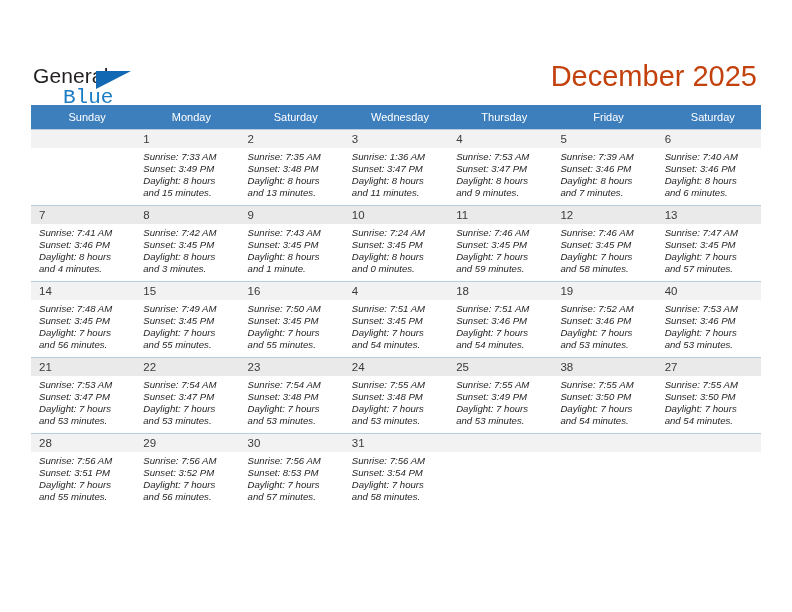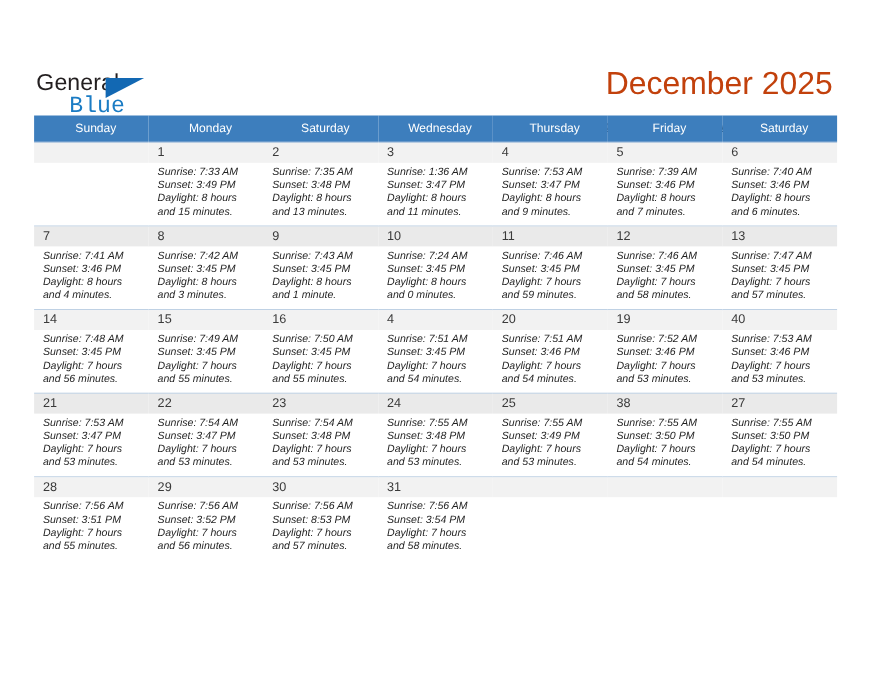--- a/index.html
+++ b/index.html
@@ -364,21 +364,21 @@
               <div class="detail">
                 <div>Sunrise: 7:51 AM</div>
                 <div>Sunset: 3:45 PM</div>
                 <div>Daylight: 7 hours</div>
                 <div>and 54 minutes.</div>
               </div>
             </div>
           </td>
           <td>
             <div class="cell-inner">
-              <div class="daynum">20</div>
+              <div class="daynum">18</div>
               <div class="detail">
                 <div>Sunrise: 7:51 AM</div>
                 <div>Sunset: 3:46 PM</div>
                 <div>Daylight: 7 hours</div>
                 <div>and 54 minutes.</div>
               </div>
             </div>
           </td>
           <td>
             <div class="cell-inner">

